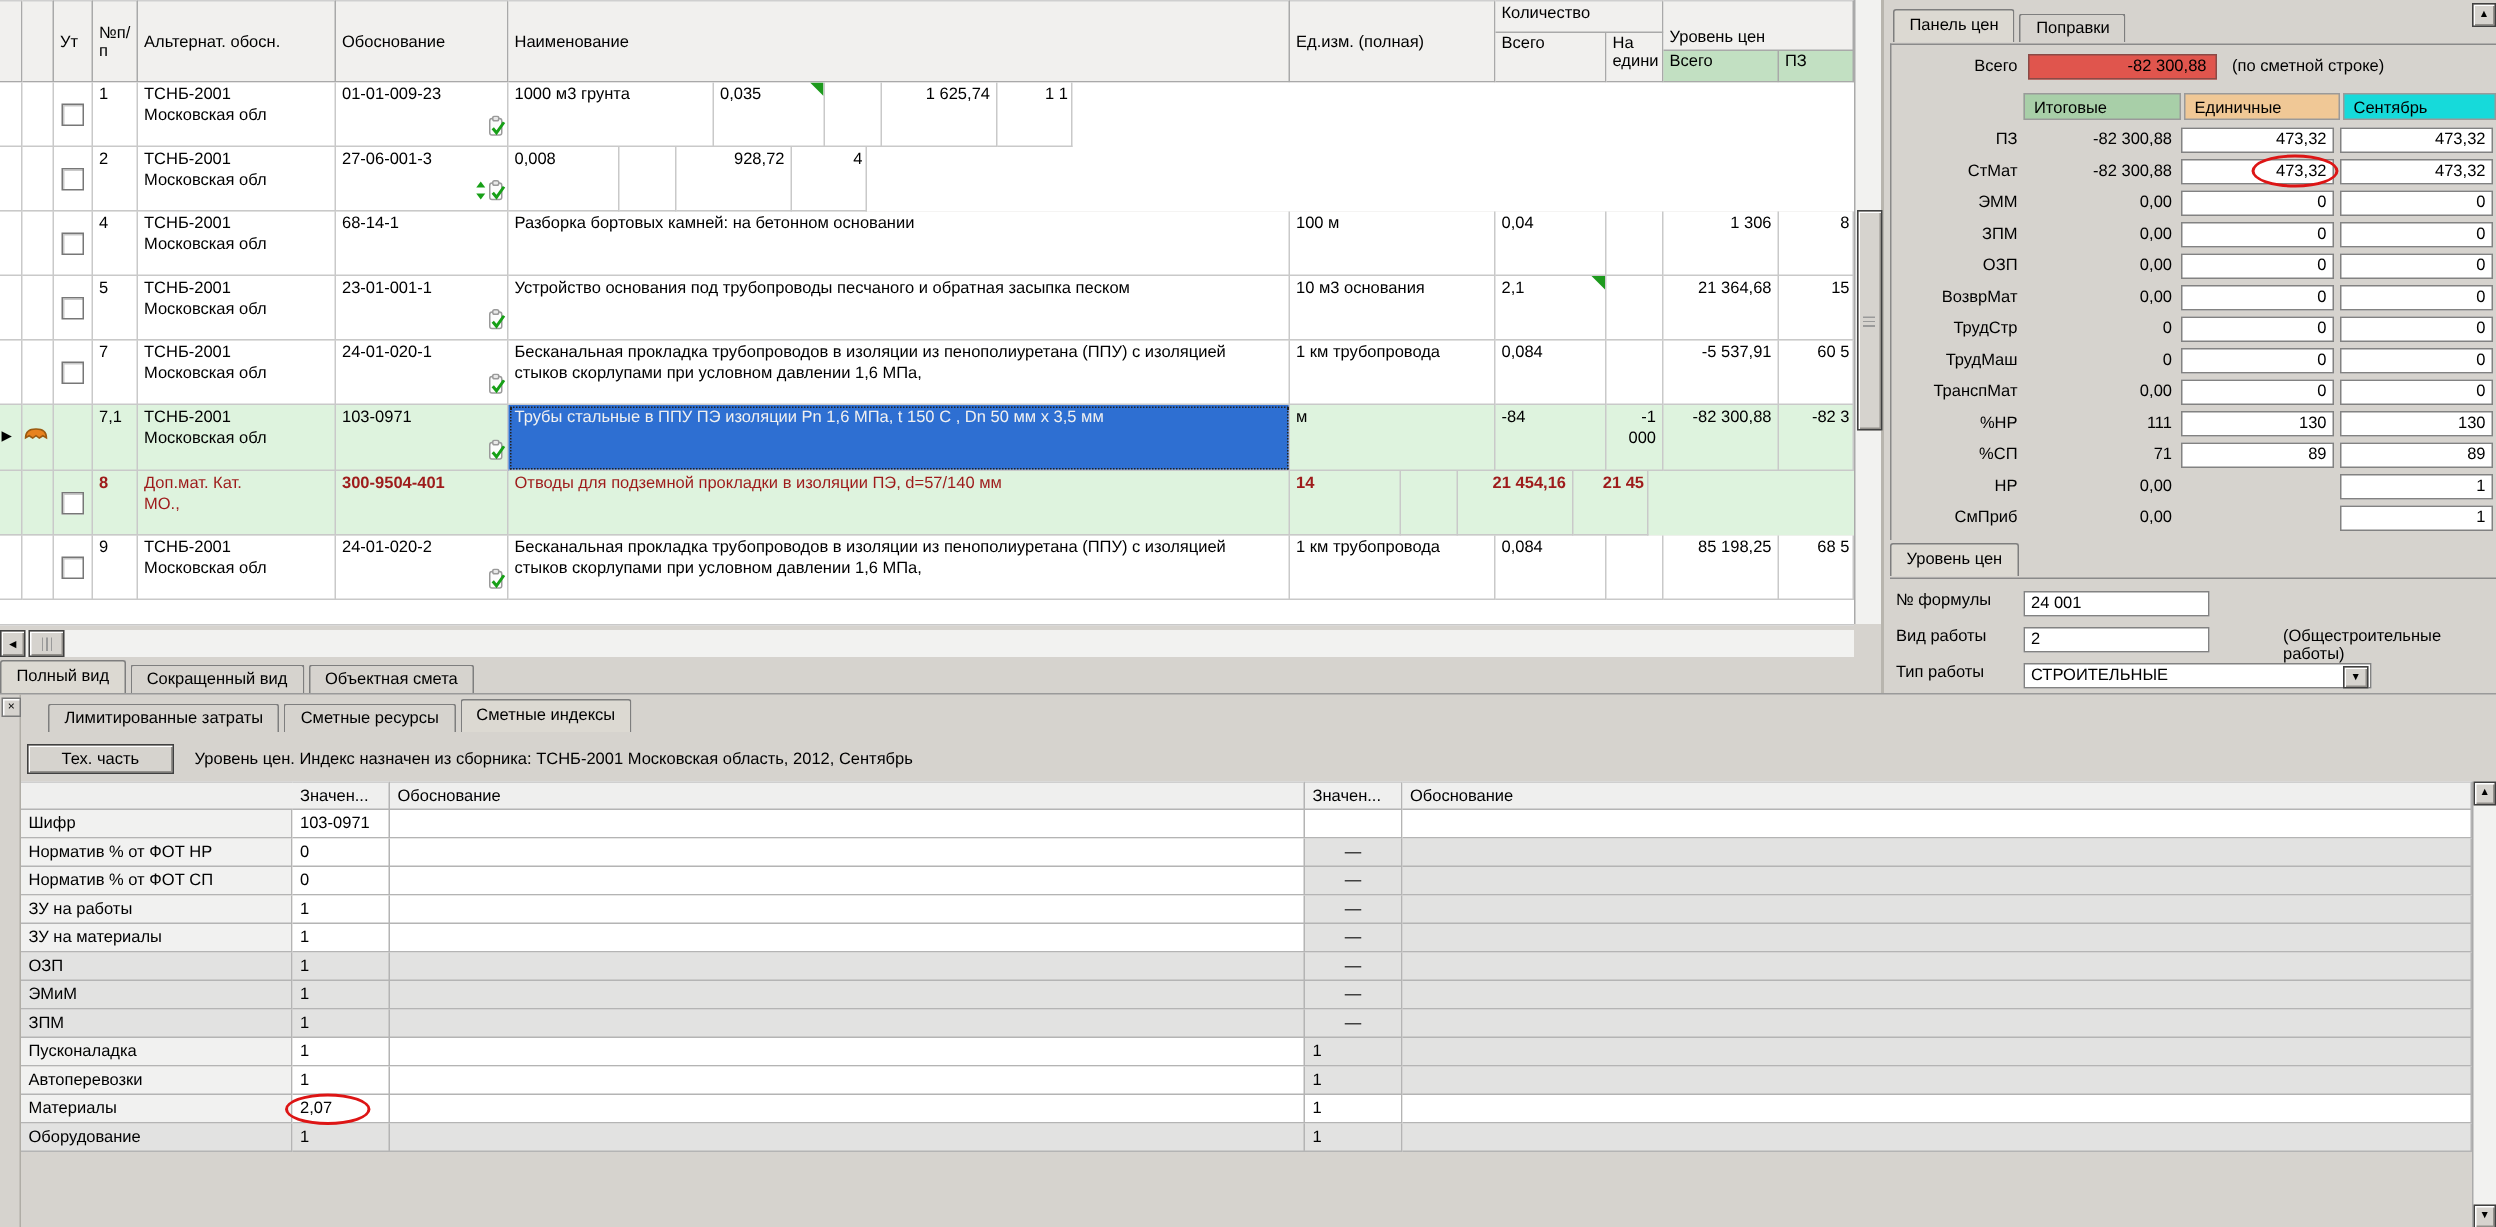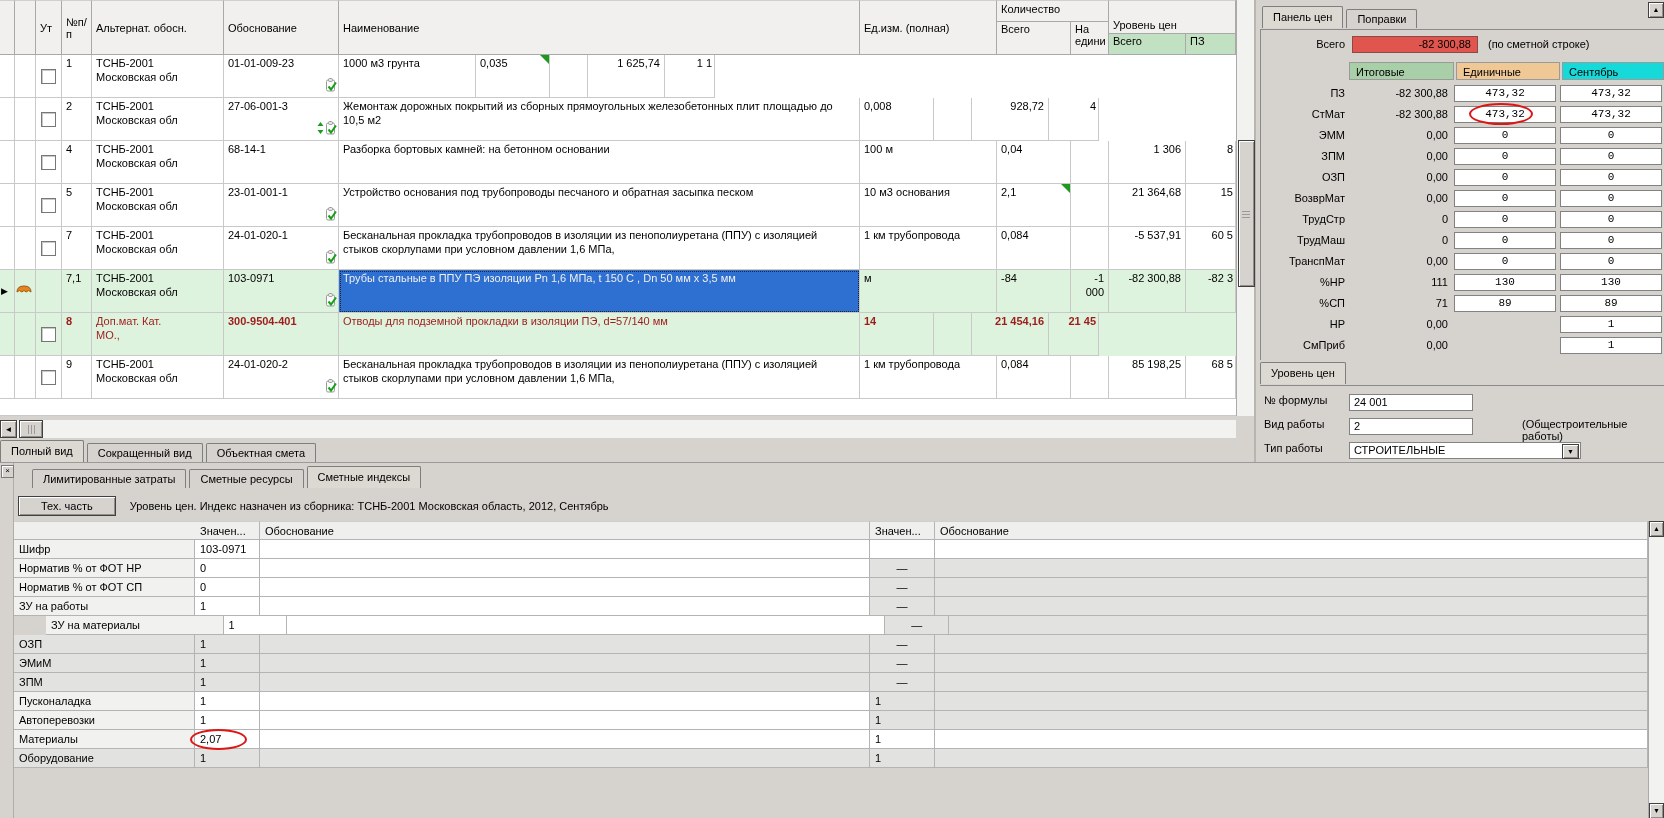--- a/index.html
+++ b/index.html
@@ -62,21 +62,21 @@
   .rp-lab{position:absolute;left:0;width:89px;text-align:right;}
   .redfield{position:absolute;left:96px;top:-2px;width:126px;height:17px;background:#e0554d;border:1px solid #8a4a46;
             text-align:right;padding:1px 6px 0 0;box-sizing:border-box;}
   .rp-note{position:absolute;left:232px;top:0;}
   .rp-cols{position:absolute;left:0;top:62px;width:100%;height:20px;}
   .rp-colcell{position:absolute;top:0;height:18px;line-height:18px;padding-left:6px;box-sizing:border-box;border:1px solid #9a9a9a;}
   .rp-rows{position:absolute;left:0;top:84px;width:100%;}
   .rp-row{position:relative;height:21px;line-height:19px;}
   .rp-itog{position:absolute;left:93px;width:99px;text-align:right;}
   .vbox{position:absolute;top:1px;height:17px;line-height:15px;background:#fff;border:1px solid #828282;
-        box-sizing:border-box;text-align:center;padding:0 4px;font-family:Liberation Mono, monospace;}
+        box-sizing:border-box;text-align:right;padding:0 4px;}
   .vb1{left:198px;width:102px;}
   .vb2{left:304px;width:102px;}
   .circ{position:relative;display:inline-block;}
   .circ::after{content:"";position:absolute;top:-4px;bottom:-3px;left:-16px;right:-8px;border:2px solid #dd1515;border-radius:50%;pointer-events:none;}
   .circ2::after{content:"";position:absolute;top:-3px;bottom:-3px;left:-10px;right:-26px;border:2px solid #dd1515;border-radius:50%;pointer-events:none;}
   .rp-leveltab{position:absolute;left:4px;top:362px;width:404px;border-bottom:1px solid #8a8a8a;height:23px;}
   .rp-fields{position:absolute;left:8px;top:394px;width:396px;}
   .rp-field{position:relative;height:24px;}
   .fbox{position:absolute;left:85px;top:0;height:17px;line-height:15px;background:#fff;border:1px solid #828282;
         box-sizing:border-box;padding:0 4px;}
@@ -190,21 +190,20 @@
               <span><svg width="7" height="14" viewBox="0 0 7 14">
                   <path d="M3.5 1 L6.5 5 H0.5 Z" fill="#18a018"></path>
                   <path d="M3.5 13 L6.5 9 H0.5 Z" fill="#18a018"></path>
                 </svg></span>
               <span><svg width="12" height="14" viewBox="0 0 12 14">
                   <rect x="1.5" y="2" width="8" height="11" rx="1.5" fill="#fcfcfc" stroke="#9a9a9a"></rect>
                   <rect x="3.5" y="0.5" width="4" height="3" rx="1.2" fill="#e8e8e8" stroke="#9a9a9a"></rect>
                   <path d="M3.5 8.5 L6 11.5 L11 4.5" fill="none" stroke="#17a017" stroke-width="2"></path>
                 </svg></span>
             </div></div>
-          <div class="c" style="width: 521px;">Жемонтаж дорожных покрытий из сборных прямоугольных железобетонных плит площадью до 10,5 м2</div>
           <div class="c" style="width: 74px;">0,008</div>
           <div class="c num-r" style="width: 38px;"></div>
           <div class="c num-r" style="width: 77px;">928,72</div>
           <div class="c num-r" style="width: 50px; padding-right: 2px;">4</div>
         </div>
         <div class="trow" style="min-height: 43px;">
           <div class="c" style="width: 15px; padding: 14px 1px;"></div>
           <div class="c" style="width: 21px; padding: 14px 1px;"></div>
           <div class="c" style="width: 26px; padding: 0px;">
             <span class="cb"></span>
@@ -513,21 +512,21 @@
           <div class="btc" style="width: 713px; background: rgb(226, 226, 225);"></div>
         </div>
         <div class="btr">
           <div class="btc" style="width: 181px; background: rgb(241, 241, 240);">ЗУ на работы</div>
           <div class="btc" style="width: 65px; background: rgb(255, 255, 255); overflow: visible;"><span>1</span></div>
           <div class="btc" style="width: 610px; background: rgb(255, 255, 255);"></div>
           <div class="btc dash" style="width: 65px; background: rgb(226, 226, 225);">—</div>
           <div class="btc" style="width: 713px; background: rgb(226, 226, 225);"></div>
         </div>
         <div class="btr">
-          <div class="btc" style="width: 181px; background: rgb(241, 241, 240); margin-left: 32px;">ЗУ на материалы</div>
+          <div class="btc" style="width: 181px; background: rgb(241, 241, 240);">ЗУ на материалы</div>
           <div class="btc" style="width: 65px; background: rgb(255, 255, 255); overflow: visible;"><span>1</span></div>
           <div class="btc" style="width: 610px; background: rgb(255, 255, 255);"></div>
           <div class="btc dash" style="width: 65px; background: rgb(226, 226, 225);">—</div>
           <div class="btc" style="width: 713px; background: rgb(226, 226, 225);"></div>
         </div>
         <div class="btr">
           <div class="btc" style="width: 181px; background: rgb(226, 226, 225);">ОЗП</div>
           <div class="btc" style="width: 65px; background: rgb(226, 226, 225); overflow: visible;"><span>1</span></div>
           <div class="btc" style="width: 610px; background: rgb(226, 226, 225);"></div>
           <div class="btc dash" style="width: 65px; background: rgb(226, 226, 225);">—</div>

